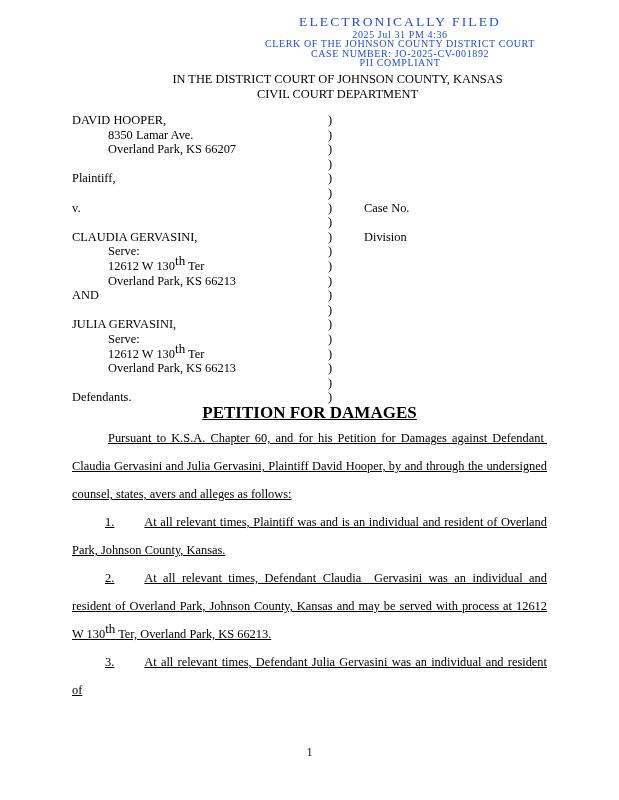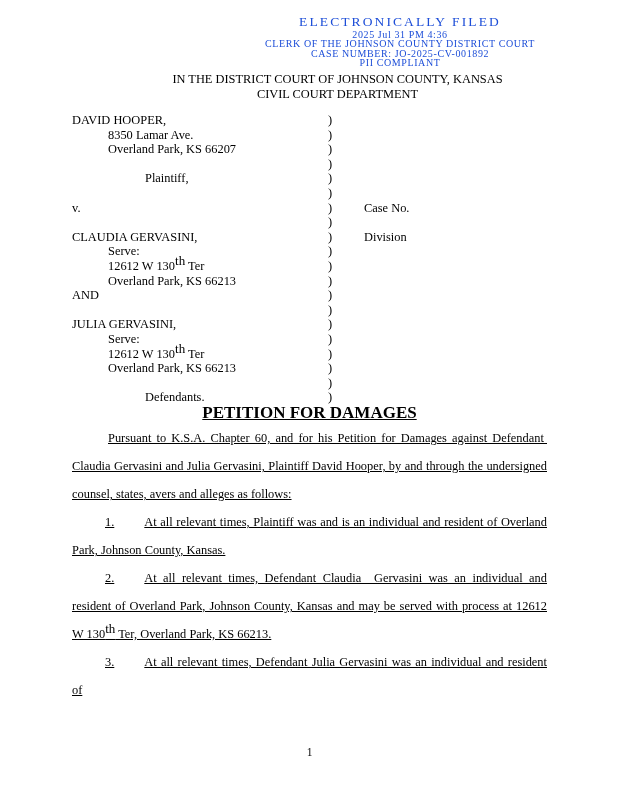--- a/index.html
+++ b/index.html
@@ -60,21 +60,21 @@
     width: 475px;
   }
   .caption-row {
     position: relative;
     height: 14.6px;
     line-height: 14.6px;
     white-space: nowrap;
   }
   .cap-left.ind0 { margin-left: 0; }
   .cap-left.ind1 { margin-left: 36px; }
-  .cap-left.ind2 { margin-left: 73px; }
+  .cap-left.ind2 { }
   .cap-paren {
     position: absolute;
     left: 256px;
     top: 0;
   }
   .cap-right {
     position: absolute;
     left: 292px;
     top: 0;
   }

